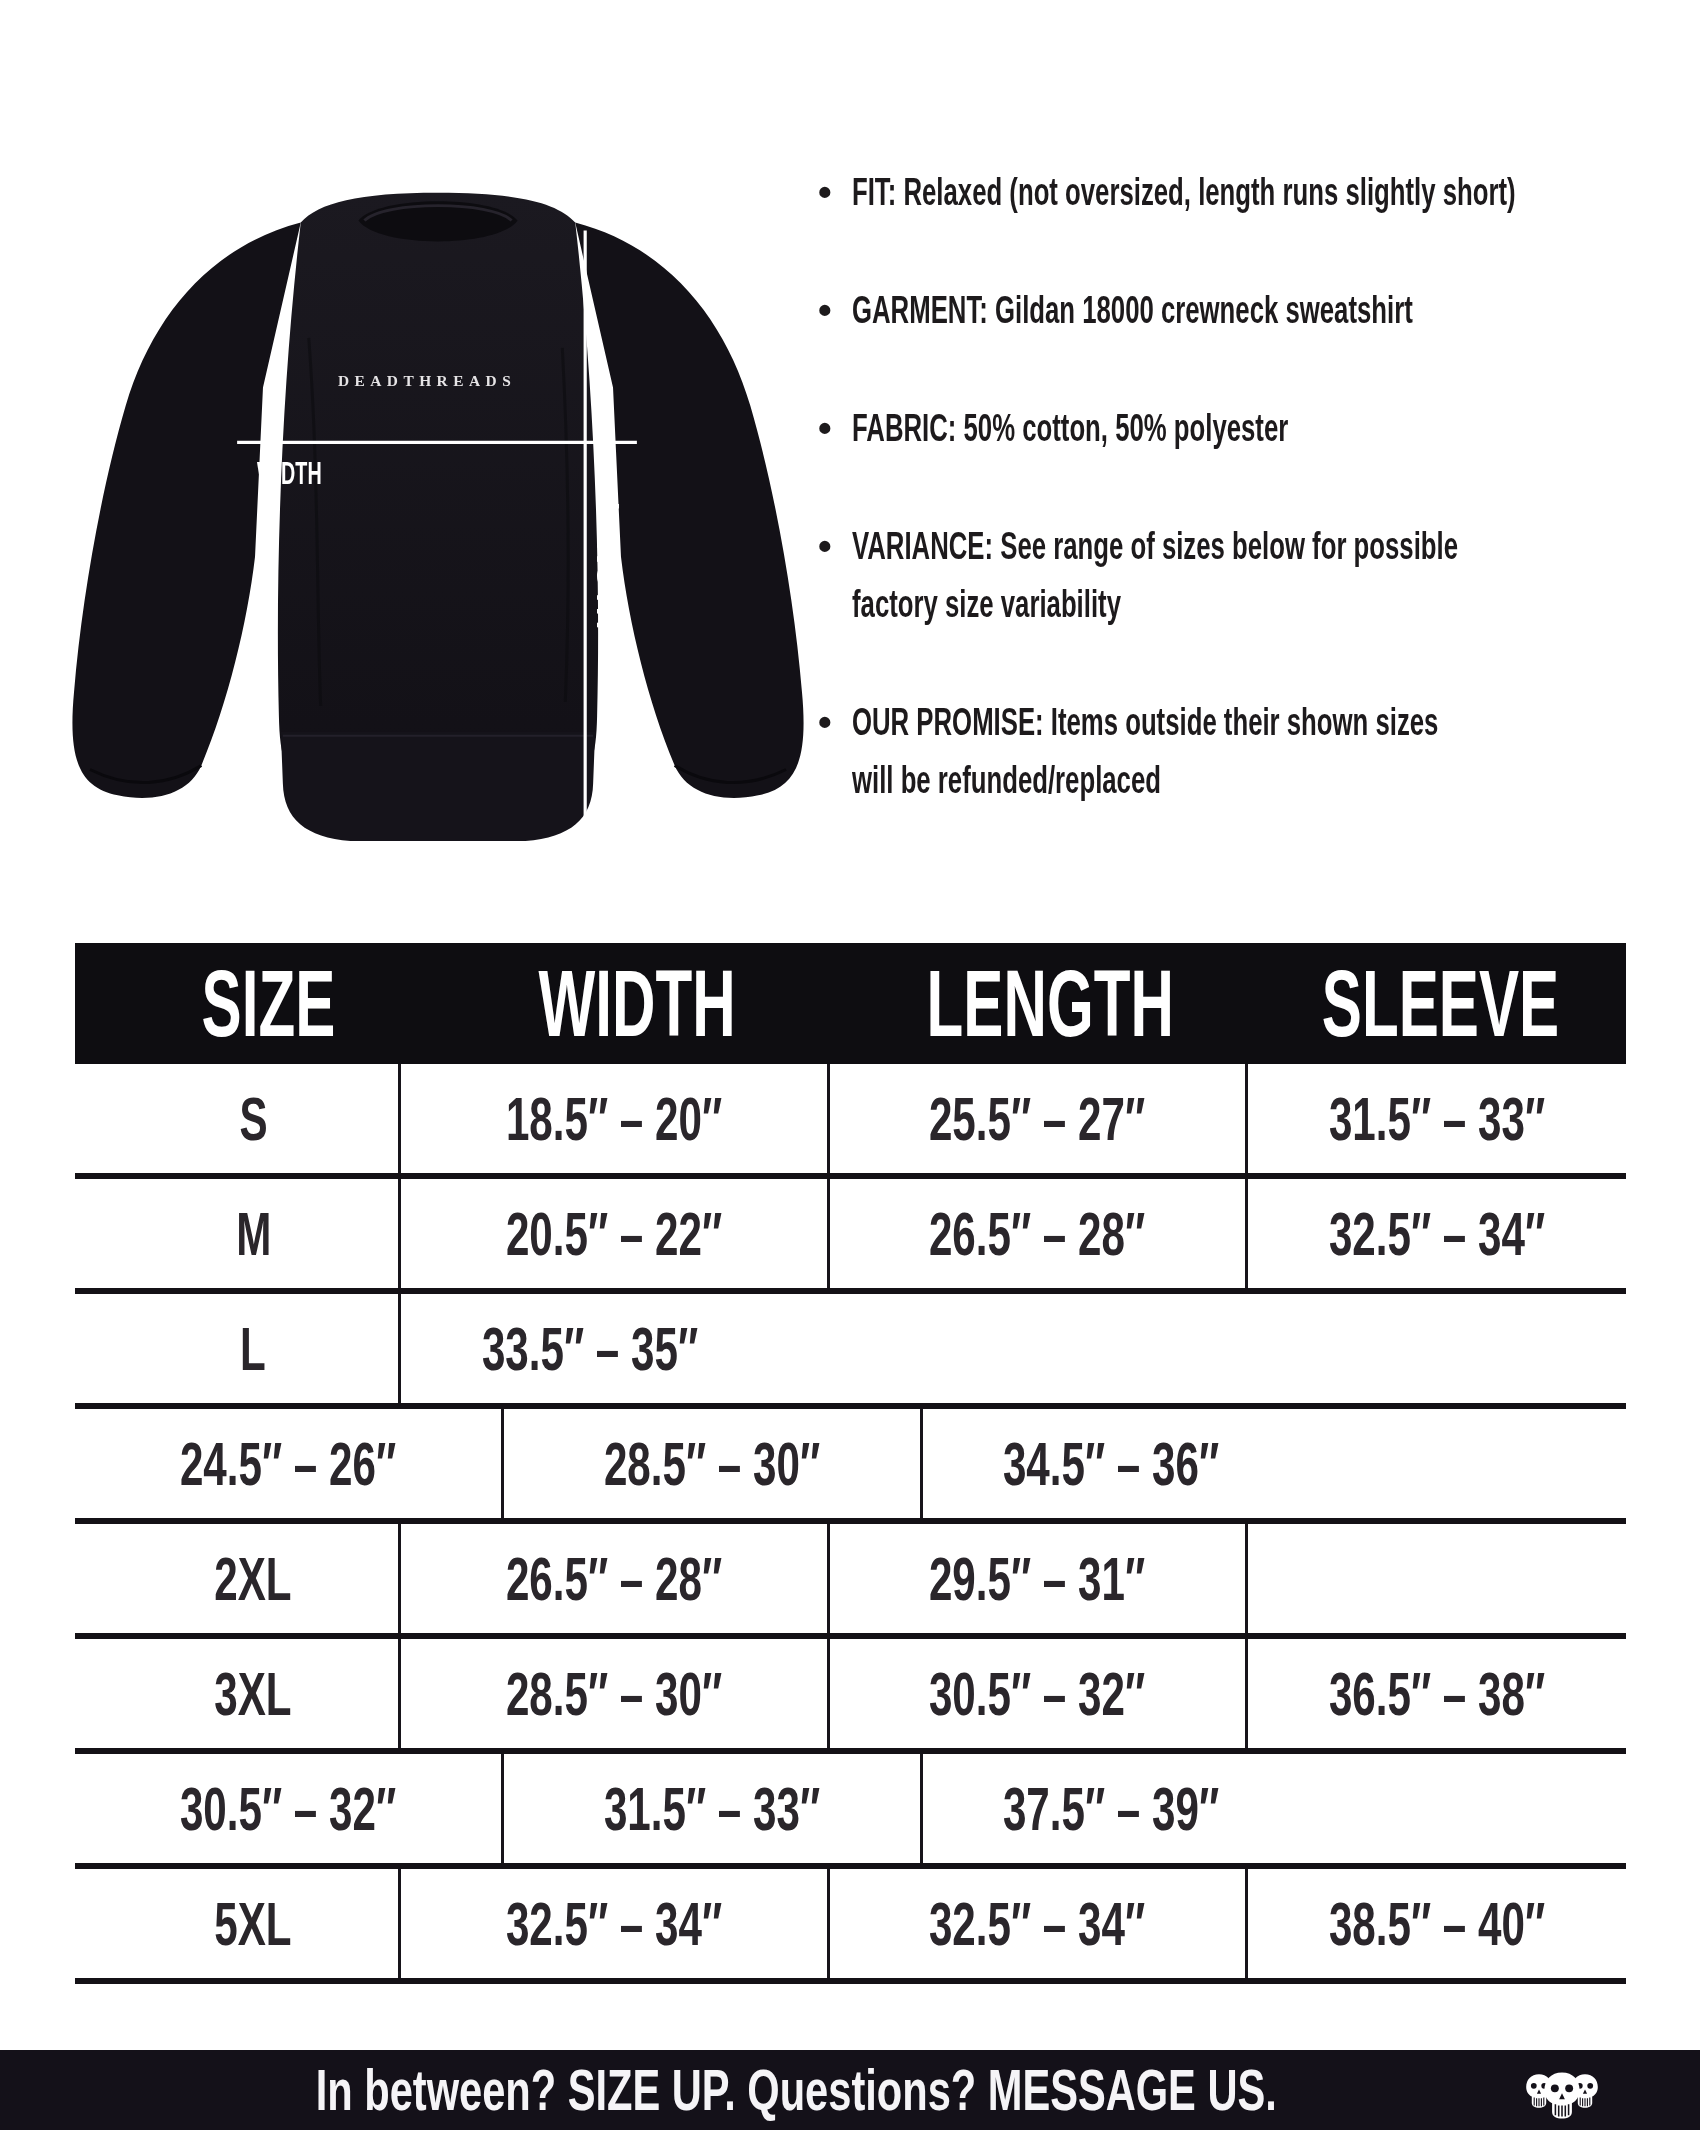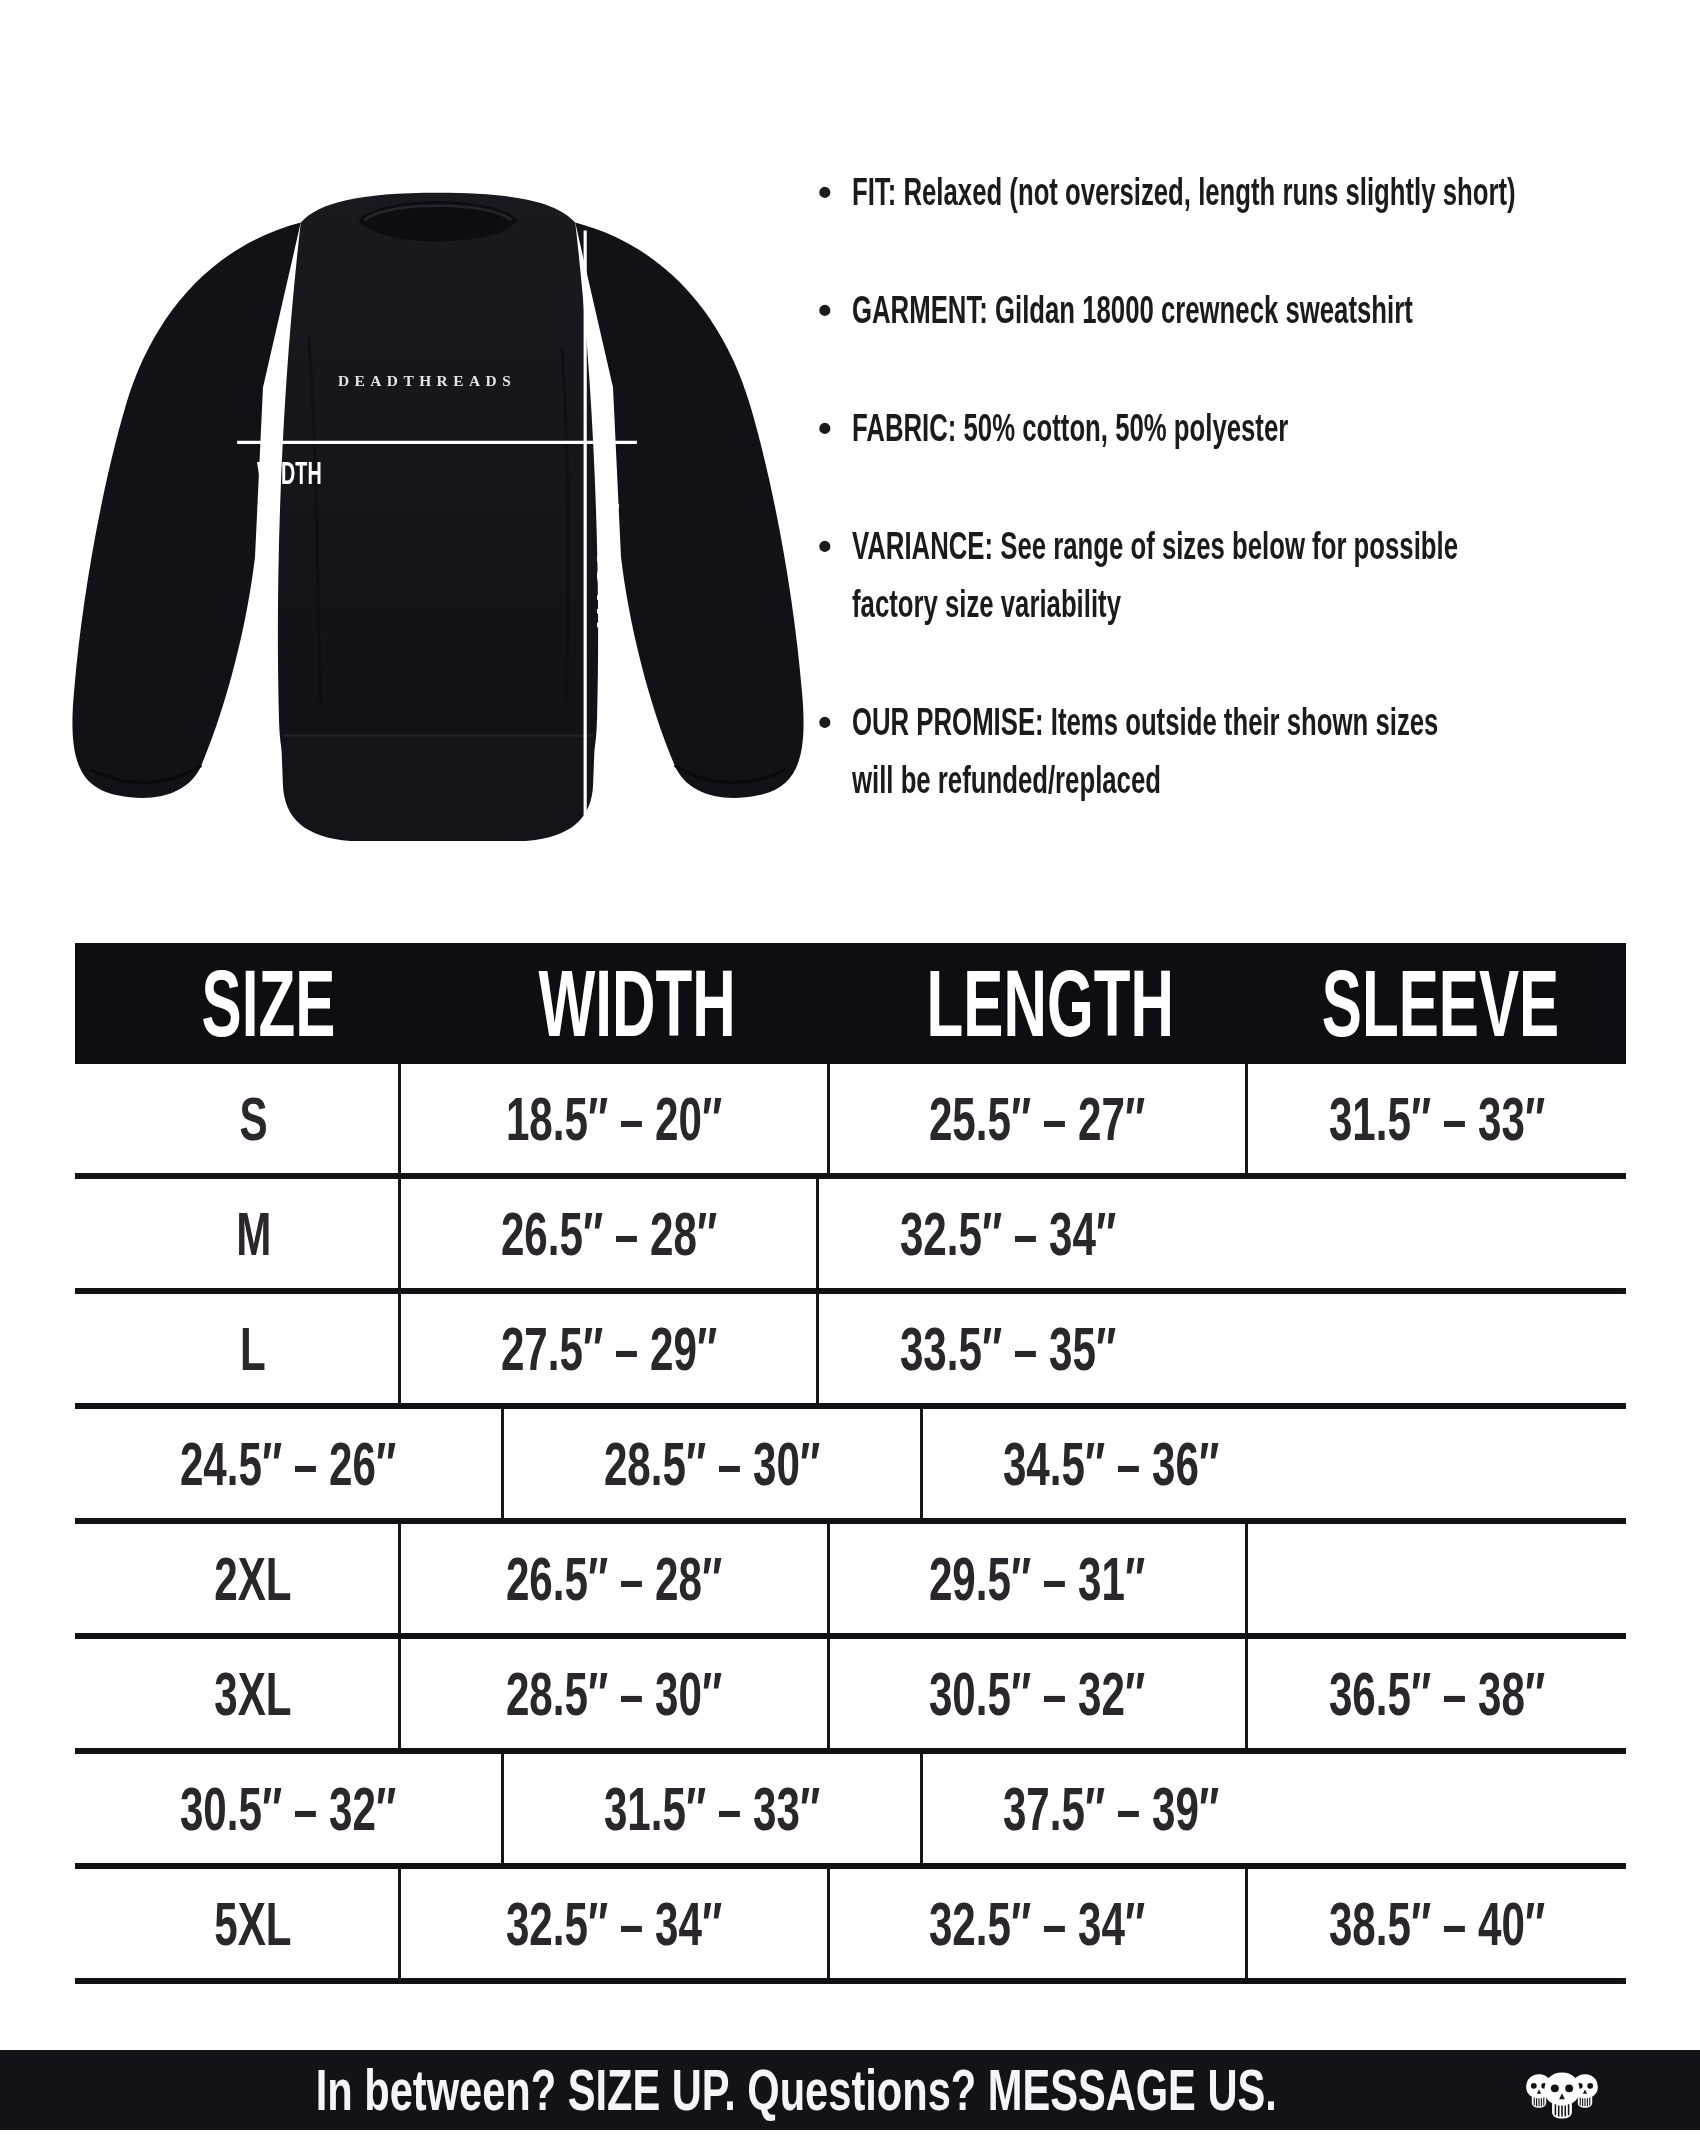--- a/index.html
+++ b/index.html
@@ -145,33 +145,33 @@
         <span class="cx" style="--sx:.68">25.5″ – 27″</span>
       </div>
     <div class="c col3">
         <span class="cx" style="--sx:.68">31.5″ – 33″</span>
       </div>
   </div>
   <div class="t-row">
     <div class="c col0 vline">
         <span class="cx" style="--sx:.68">M</span>
       </div>
+    <div class="c col1 vline">
+        <span class="cx" style="--sx:.68">20.5″ – 22″</span>
+      </div>
     <div class="c col2 vline">
         <span class="cx" style="--sx:.68">26.5″ – 28″</span>
       </div>
     <div class="c col3">
         <span class="cx" style="--sx:.68">32.5″ – 34″</span>
       </div>
   </div>
   <div class="t-row">
     <div class="c col0 vline">
         <span class="cx" style="--sx:.68">L</span>
-      </div>
-    <div class="c col2 vline">
-        <span class="cx" style="--sx:.68">27.5″ – 29″</span>
       </div>
     <div class="c col3">
         <span class="cx" style="--sx:.68">33.5″ – 35″</span>
       </div>
   </div>
   <div class="t-row">
     <div class="c col1 vline">
         <span class="cx" style="--sx:.68">24.5″ – 26″</span>
       </div>
     <div class="c col2 vline">

